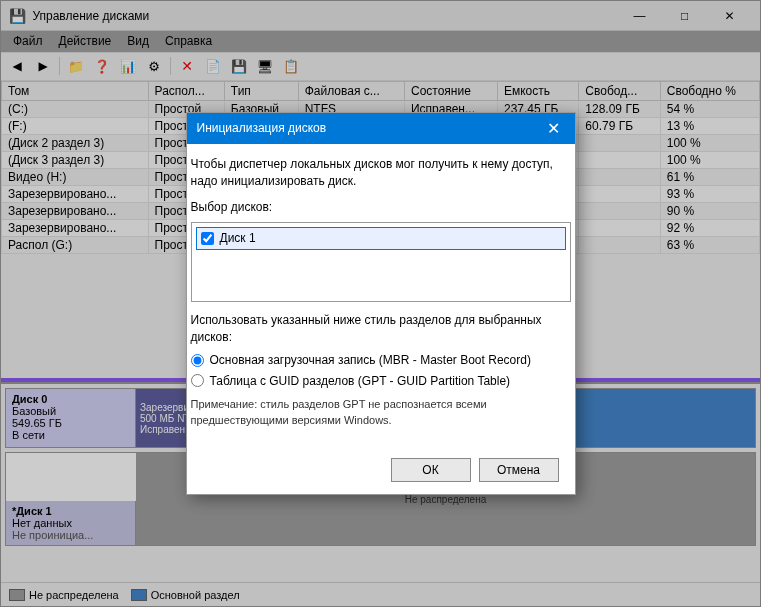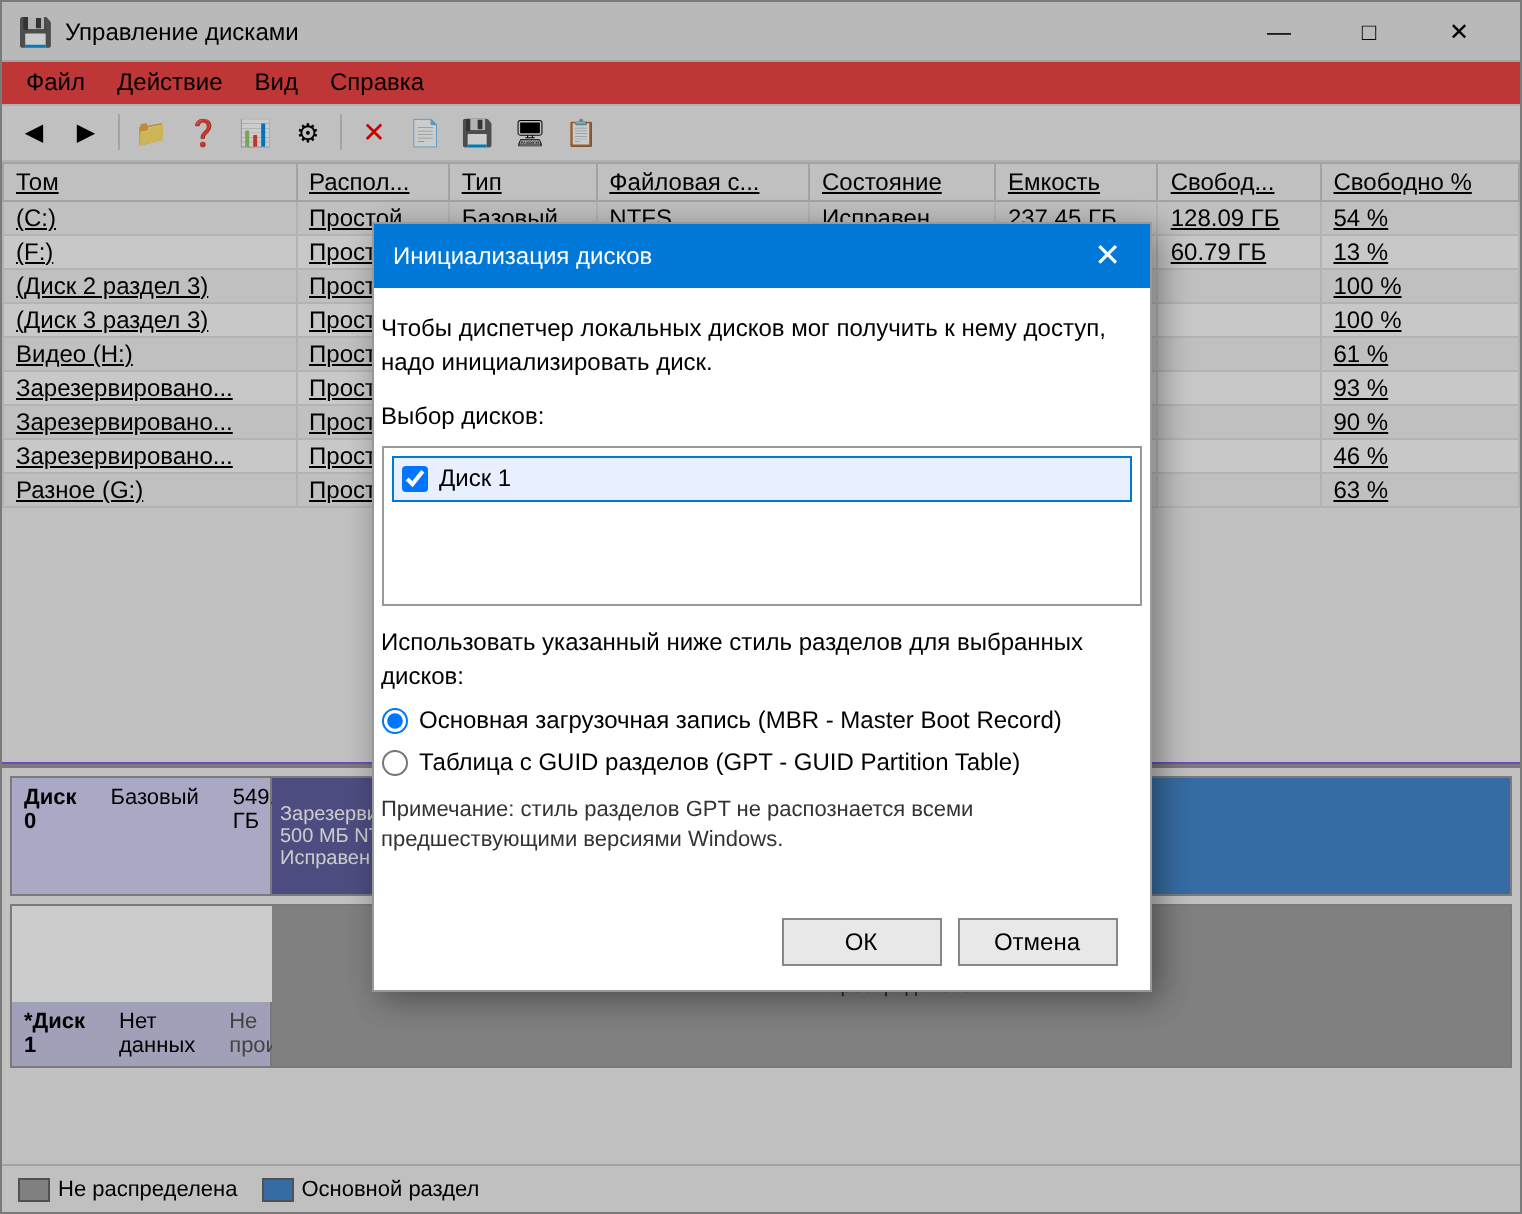--- a/index.html
+++ b/index.html
@@ -19,21 +19,21 @@
     .title-bar-controls { display: flex; gap: 0; }
     .title-btn {
       width: 45px; height: 30px;
       border: none; background: transparent;
       font-size: 12px; cursor: pointer;
       display: flex; align-items: center; justify-content: center;
     }
 
     
     .menu-bar {
-      background: #ef4444;
+      background: #a3a3a3;
       border-bottom: 1px solid #ddd;
       display: flex;
       height: 22px;
       align-items: center;
       padding: 0 4px;
       text-align: right;
     }
     .menu-item {
       padding: 2px 8px;
       cursor: pointer;
@@ -57,21 +57,21 @@
       cursor: pointer;
       display: flex; align-items: center; justify-content: center;
       font-size: 12px;
     }
     .tb-sep { width: 1px; height: 18px; background: #ccc; margin: 0 2px; }
 
     
     .main-content { display: flex; flex-direction: column; height: calc(607px - 80px); }
 
     
-    .table-area { flex: 1; overflow: auto; border-bottom: 1px solid #8b5cf6; text-decoration: underline; }
+    .table-area { flex: 1; overflow: auto; border-bottom: 4px solid #8b5cf6; }
     .disk-table { width: 100%; border-collapse: collapse; }
     .disk-table th {
       background: #f0f0f0;
       border: 1px solid #ccc;
       padding: 2px 6px;
       text-align: left;
       font-weight: normal;
       font-size: 12px;
       white-space: nowrap;
     }
@@ -102,21 +102,22 @@
       background: white;
     }
     .disk-info {
       width: 130px;
       min-width: 130px;
       background: #d4d4f8;
       padding: 4px 6px;
       font-size: 11px;
       border-right: 1px solid #999;
       display: flex;
-      gap: 17px;
+      flex-direction: column;
+      gap: 0;
     }
     .disk-info.uninitialized { background: #c8d8f8; }
     .disk-partitions { flex: 1; display: flex; }
     .partition-reserved {
       width: 80px;
       min-width: 80px;
       background: #6060a0;
       color: white;
       font-size: 10px;
       padding: 4px;
@@ -367,24 +368,24 @@
               <td>90 %</td>
             </tr>
             <tr>
               <td>Зарезервировано...</td>
               <td>Прост...</td>
               <td></td>
               <td></td>
               <td></td>
               <td></td>
               <td></td>
-              <td>46 %</td>
-            </tr>
-            <tr>
-              <td>Разное (G:)</td>
+              <td>92 %</td>
+            </tr>
+            <tr>
+              <td>Распол (G:)</td>
               <td>Прост...</td>
               <td></td>
               <td></td>
               <td></td>
               <td>ТБ</td>
               <td></td>
               <td>63 %</td>
             </tr>
           </tbody>
       </table>

